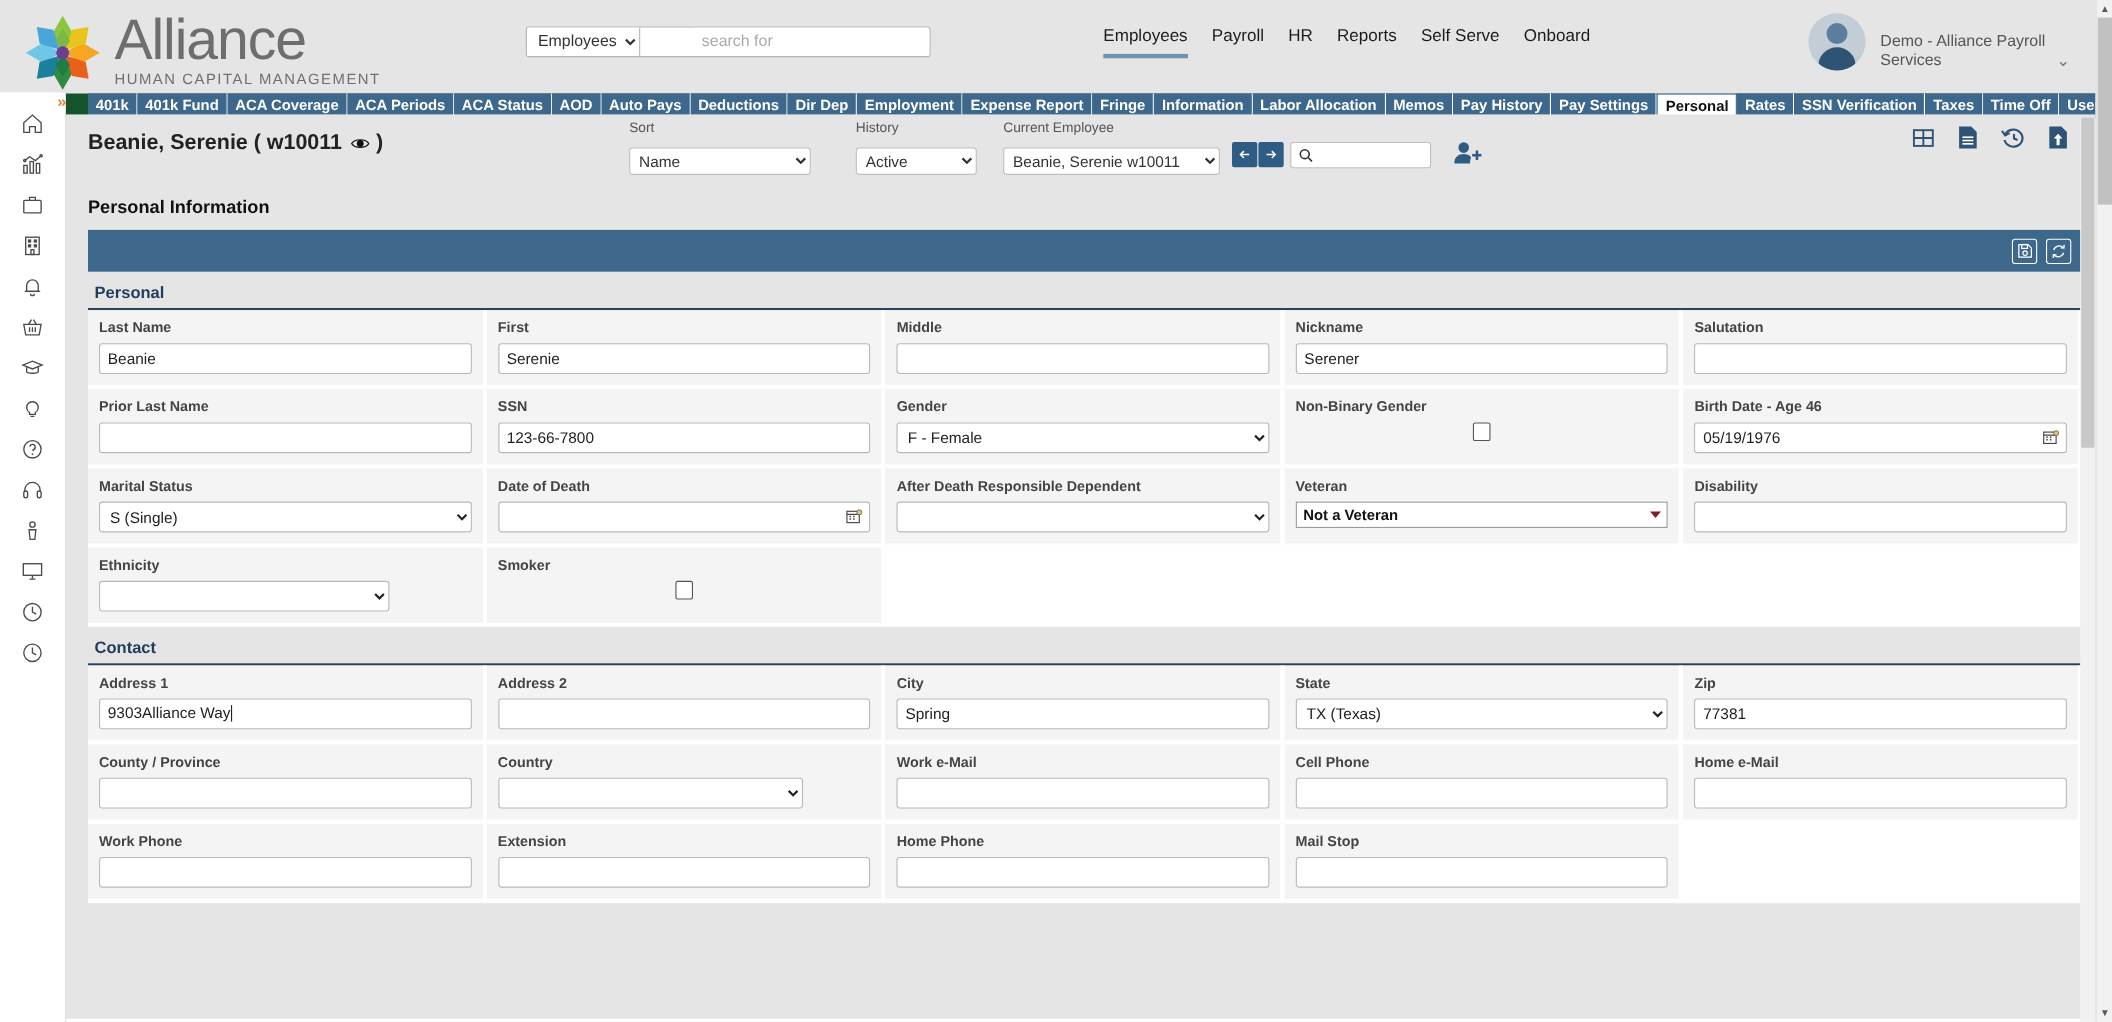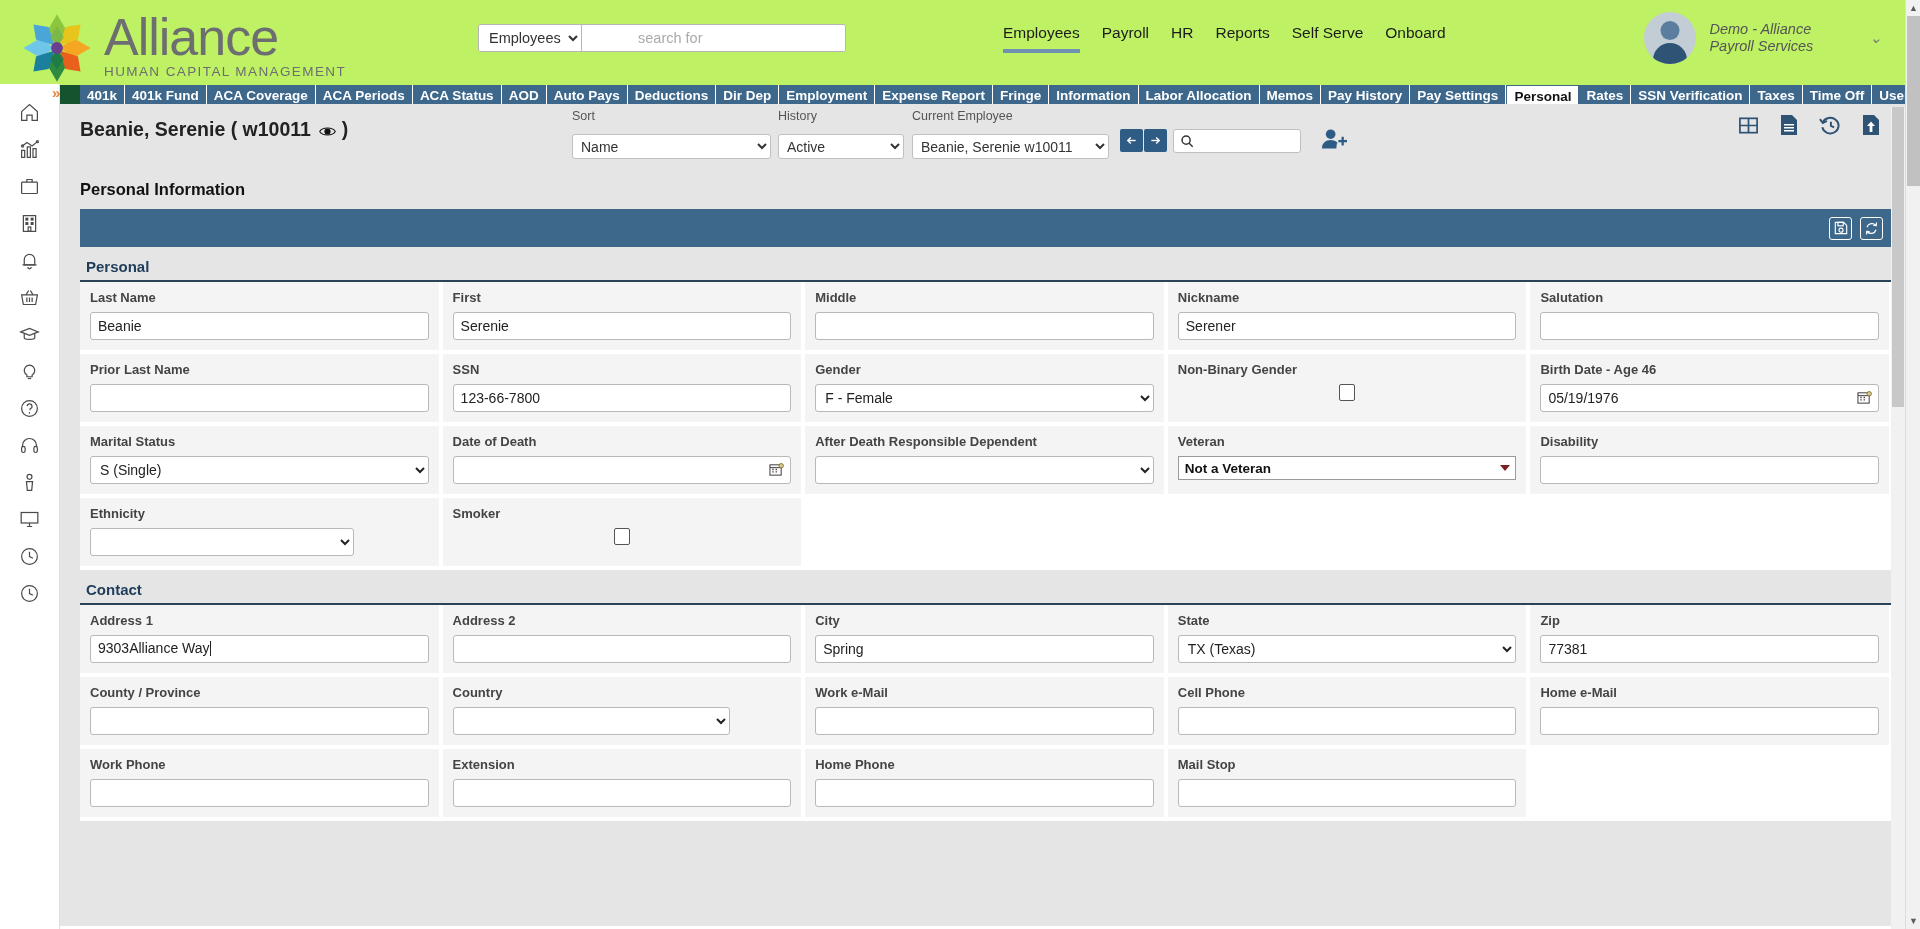--- a/index.html
+++ b/index.html
@@ -8,21 +8,21 @@
     width:1920px; height:929px; overflow:hidden;
     font-family: "Liberation Sans", sans-serif;
     background:#ffffff; color:#333;
     font-size:14px;
   }
   .app { position:relative; width:1920px; height:929px; }
 
   
   .topbar {
     position:absolute; top:0; left:0; width:1920px; height:96px;
-    background:#bef264; border-bottom:1px solid #e4e4e4;
+    background:#e5e5e5; border-bottom:1px solid #e4e4e4;
     display:flex; align-items:center;
   }
   .brand { display:flex; align-items:flex-end; margin-left:14px; }
   .logo-mark { width:86px; height:74px; position:relative; }
   .brand-text { margin-left:4px; margin-bottom:6px; }
   .brand-name {
     font-size:52px; line-height:50px; color:#6d6e70; font-weight:400;
     letter-spacing:-1px; font-family:"Liberation Sans", sans-serif;
   }
   .brand-sub {
@@ -50,21 +50,21 @@
     position:absolute; left:1003px; top:24px; display:flex; gap:22px;
     align-items:flex-start;
   }
   .mainnav a {
     font-size:15.5px; color:#1c1c1c; text-decoration:none;
     padding-bottom:7px; white-space:nowrap;
   }
   .mainnav a.active { border-bottom:4px solid #6e92b0; }
 
   .profile {
-    position:absolute; right:38px; top:12px; display:flex; align-items:center;font-style:italic;
+    position:absolute; right:38px; top:12px; display:flex; align-items:flex-end;
   }
   .avatar {
     width:52px; height:52px; border-radius:50%; background:#c3cdd6;
     position:relative; overflow:hidden; flex:none;
   }
   .avatar::before {
     content:""; position:absolute; left:50%; top:9px; width:19px; height:19px;
     background:#5b7e9e; border-radius:50%; transform:translateX(-50%);
   }
   .avatar::after {
@@ -425,28 +425,28 @@
           <svg width="17" height="13" viewBox="0 0 24 16" fill="none" stroke="#111" stroke-width="1.6">
             <path d="M1 8 C5 1.5 19 1.5 23 8 C19 14.5 5 14.5 1 8 Z"></path>
             <circle cx="12" cy="8" r="3.6" fill="#111"></circle>
           </svg>
         </span>
         <span>)</span>
       </div>
 
       <div class="ctl" style="left:512px; top:5px;">
         <div class="ctl-label">Sort</div>
-        <select style="width:199px">
+        <select style="width:165px">
           <option>Name</option>
         </select>
       </div>
 
       <div class="ctl" style="left:718px; top:5px;">
         <div class="ctl-label">History</div>
-        <select style="width:126px">
+        <select style="width:110px">
           <option>Active</option>
         </select>
       </div>
 
       <div class="ctl" style="left:852px; top:5px;">
         <div class="ctl-label">Current Employee</div>
         <select style="width:197px">
           <option>Beanie, Serenie w10011</option>
         </select>
       </div>

